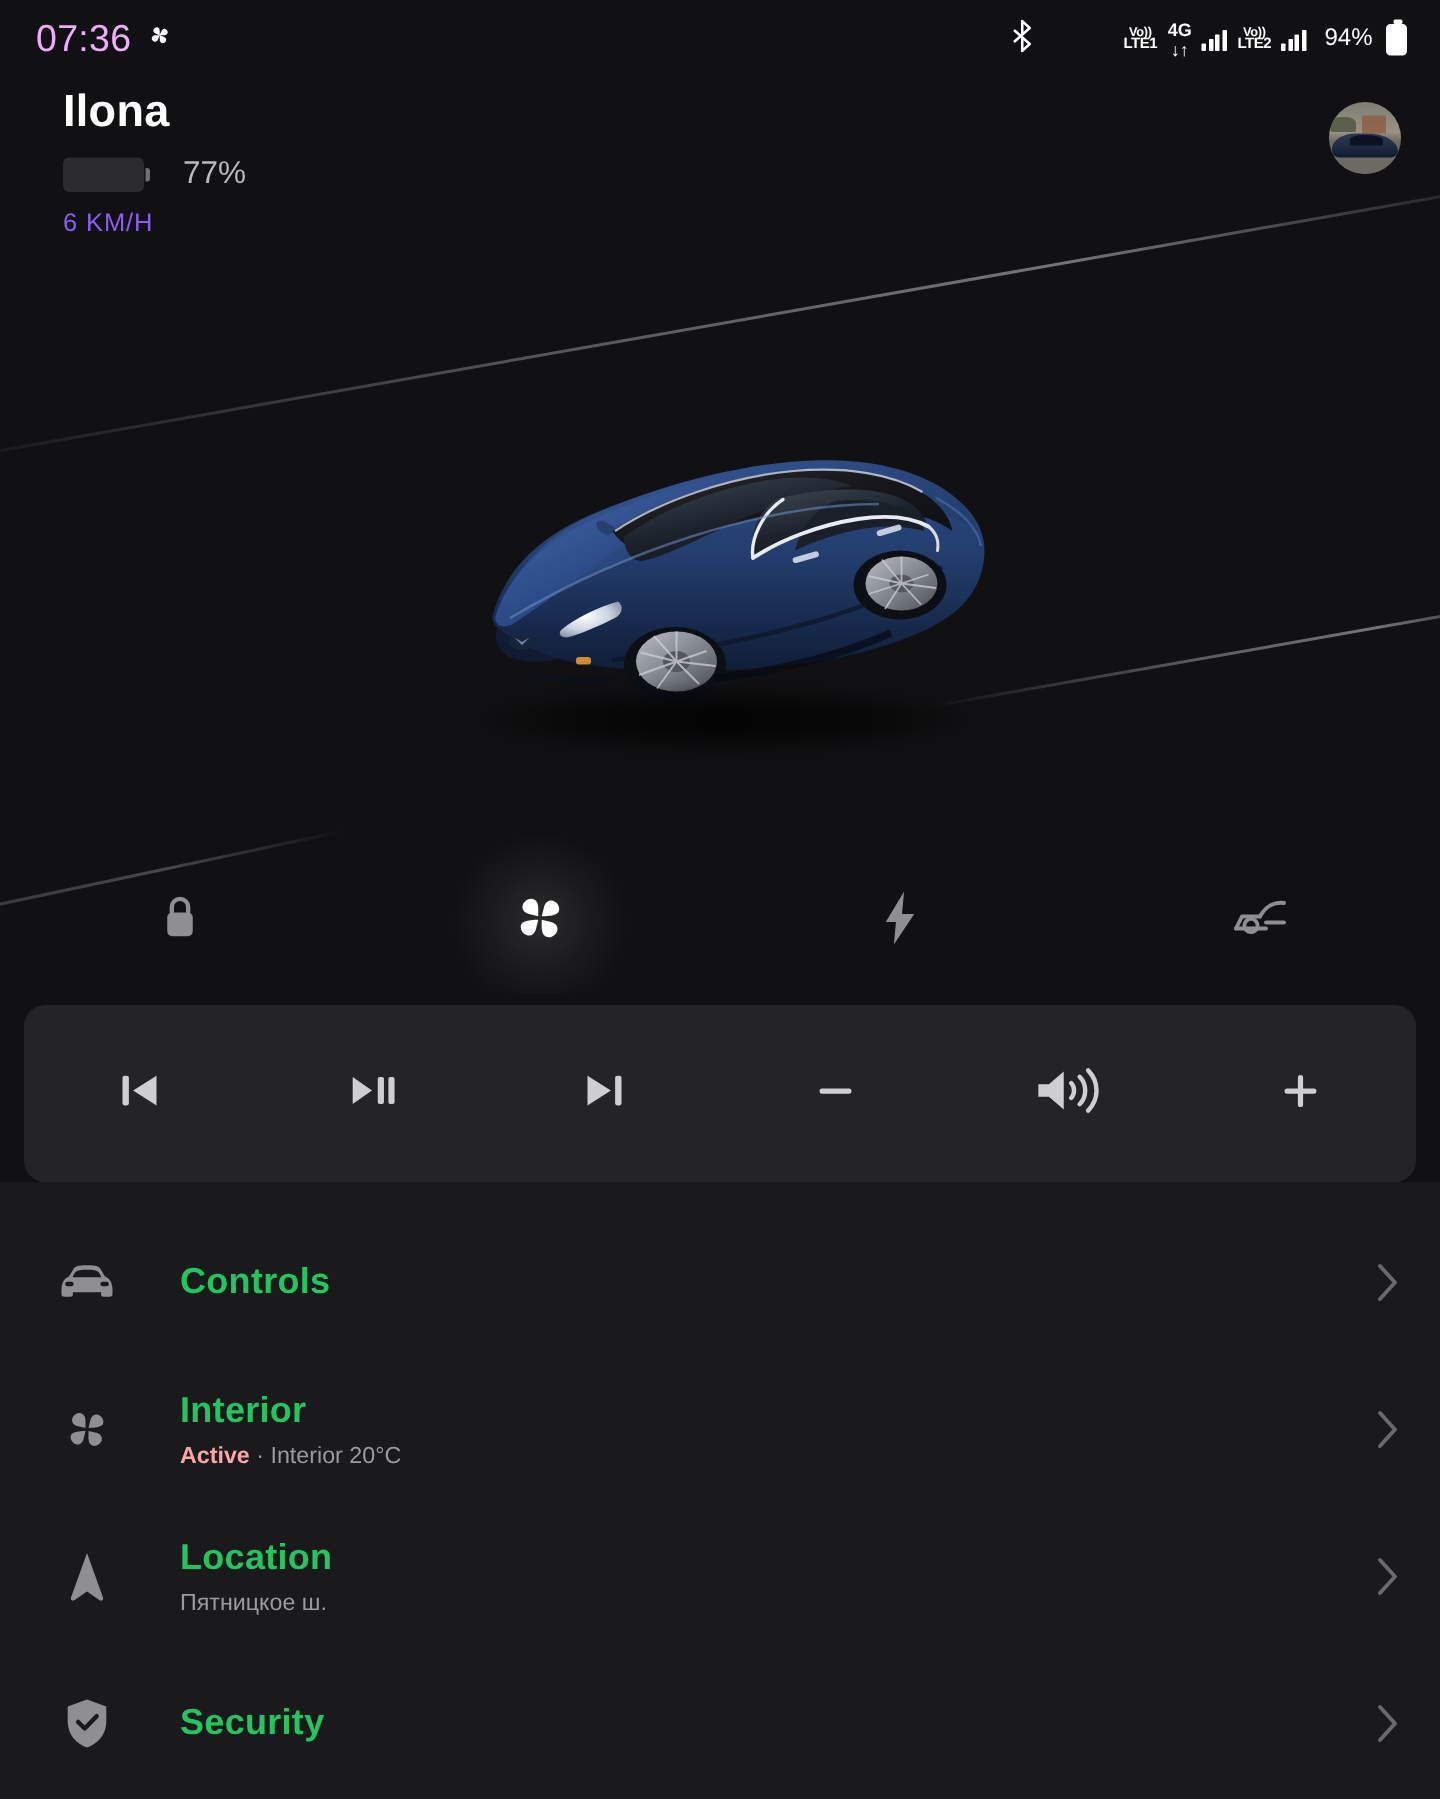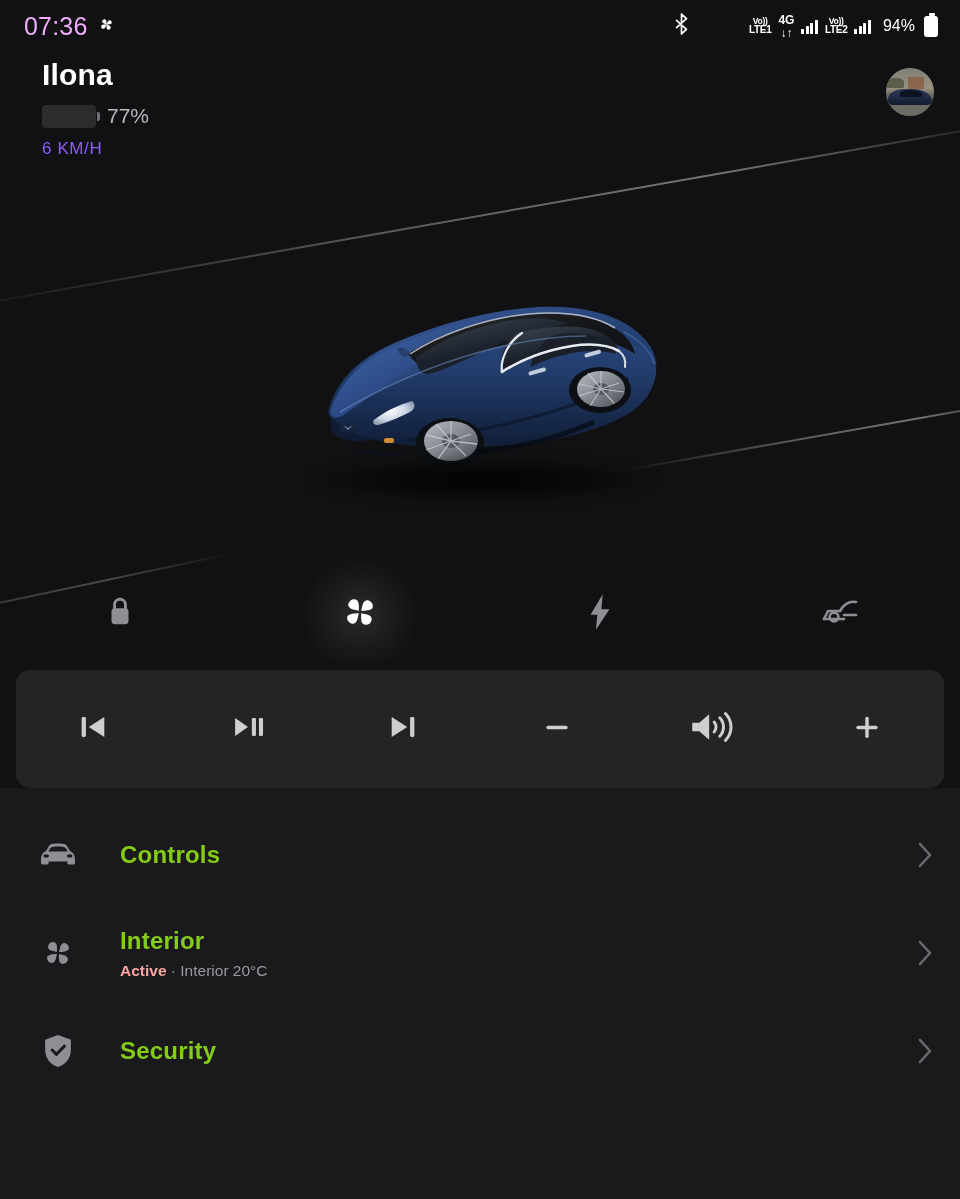--- a/index.html
+++ b/index.html
@@ -43,21 +43,21 @@
   .roadlines{ position:absolute; inset:0; }
   .roadlines span{ position:absolute; display:block; height:1.5px;
          background:linear-gradient(90deg, rgba(255,255,255,0) 0%, rgba(255,255,255,.30) 40%, rgba(255,255,255,.42) 70%, rgba(255,255,255,0) 100%);
          transform-origin:left center; }
   .rl1{ top:310px; left:-60px; width:1120px; transform:rotate(-10deg); }
   .rl2{ top:470px; left:620px; width:430px; transform:rotate(-10deg); }
   .rl4{ top:640px; left:-180px; width:420px; transform:rotate(-12deg); opacity:.55;}
 
   .header{ position:absolute; top:58px; left:42px; z-index:20; }
   .carname{ font-size:30px; font-weight:700; color:#fff; letter-spacing:.2px; }
-  .battrow{ display:flex; align-items:center; gap:11px; margin-top:12px; }
+  .battrow{ display:flex; align-items:center; gap:26px; margin-top:12px; }
   .battbox{ position:relative; width:54px; height:23px; border-radius:4px;
             background:#2c2c2e; }
   .battbox:after{ content:""; position:absolute; right:-4px; top:7px; width:3.5px;
             height:9px; border-radius:0 2px 2px 0; background:#6f6f73; }
   .battfill{ height:100%; border-radius:4px; background:#8e8e93; }
   .battpct{ font-size:21px; font-weight:500; color:#b9b9be; }
   .speed{ margin-top:11px; font-size:17px; font-weight:500; color:#8b5cf6;
           letter-spacing:.6px; }
 
   .avatar{ position:absolute; top:68px; right:26px; width:48px; height:48px;
@@ -97,21 +97,21 @@
          height:100%; }
 
   
   .list{ position:absolute; top:788px; left:0; width:960px; height:411px;
          background:#1a1a1c; padding-top:18px; }
   .row{ display:flex; align-items:center; height:98px; padding:0 26px 0 30px;
         position:relative; }
   .rowicon{ width:56px; display:flex; align-items:center; justify-content:center;
             flex:0 0 56px; }
   .rowtext{ flex:1; padding-left:34px; }
-  .rowtitle{ font-size:24px; font-weight:700; color:#84cc16; letter-spacing:.2px; }
+  .rowtitle{ font-size:24px; font-weight:700; color:#22c55e; letter-spacing:.2px; }
   .rowsub{ margin-top:7px; font-size:15.5px; color:#9a9aa0; font-weight:500; }
   .rowsub b{ color:#fca5a5; font-weight:700; }
   .chev{ flex:0 0 30px; display:flex; align-items:center; justify-content:flex-end;
          color:#6a6a6e; }
 </style>
 </head>
 <body>
 
 <div id="app">
 
@@ -482,20 +482,36 @@
         <div class="rowtitle">Interior</div>
         <div class="rowsub"><b>Active</b><span> · Interior 20°C</span></div>
       </div>
       <div class="chev">
         <svg width="18" height="30" viewBox="0 0 18 30">
           <path d="M4 4 L14 15 L4 26" fill="none" stroke="#6a6a6e" stroke-width="2.6" stroke-linecap="round" stroke-linejoin="round"></path>
         </svg>
       </div>
     </div>
 
+    <div class="row">
+      <div class="rowicon">
+        <svg width="30" height="36" viewBox="0 0 24 30">
+          <path d="M12 2 L21 27 C21 28.4 20 28.8 18.8 28 L12 23.4 L5.2 28 C4 28.8 3 28.4 3 27 Z" fill="#8e8e93"></path>
+        </svg>
+      </div>
+      <div class="rowtext">
+        <div class="rowtitle">Location</div>
+        <div class="rowsub">Пятницкое ш.</div>
+      </div>
+      <div class="chev">
+        <svg width="18" height="30" viewBox="0 0 18 30">
+          <path d="M4 4 L14 15 L4 26" fill="none" stroke="#6a6a6e" stroke-width="2.6" stroke-linecap="round" stroke-linejoin="round"></path>
+        </svg>
+      </div>
+    </div>
 
     <div class="row">
       <div class="rowicon">
         <svg width="32" height="36" viewBox="0 0 24 28">
           <path d="M12 1.5 L22 5.2 V13 C22 20 17.4 24.6 12 26.5 C6.6 24.6 2 20 2 13 V5.2 Z" fill="#8e8e93"></path>
           <path d="M7.4 13.2 L10.8 16.6 L17 10.2" fill="none" stroke="#1a1a1c" stroke-width="2.3" stroke-linecap="round" stroke-linejoin="round"></path>
         </svg>
       </div>
       <div class="rowtext">
         <div class="rowtitle">Security</div>

